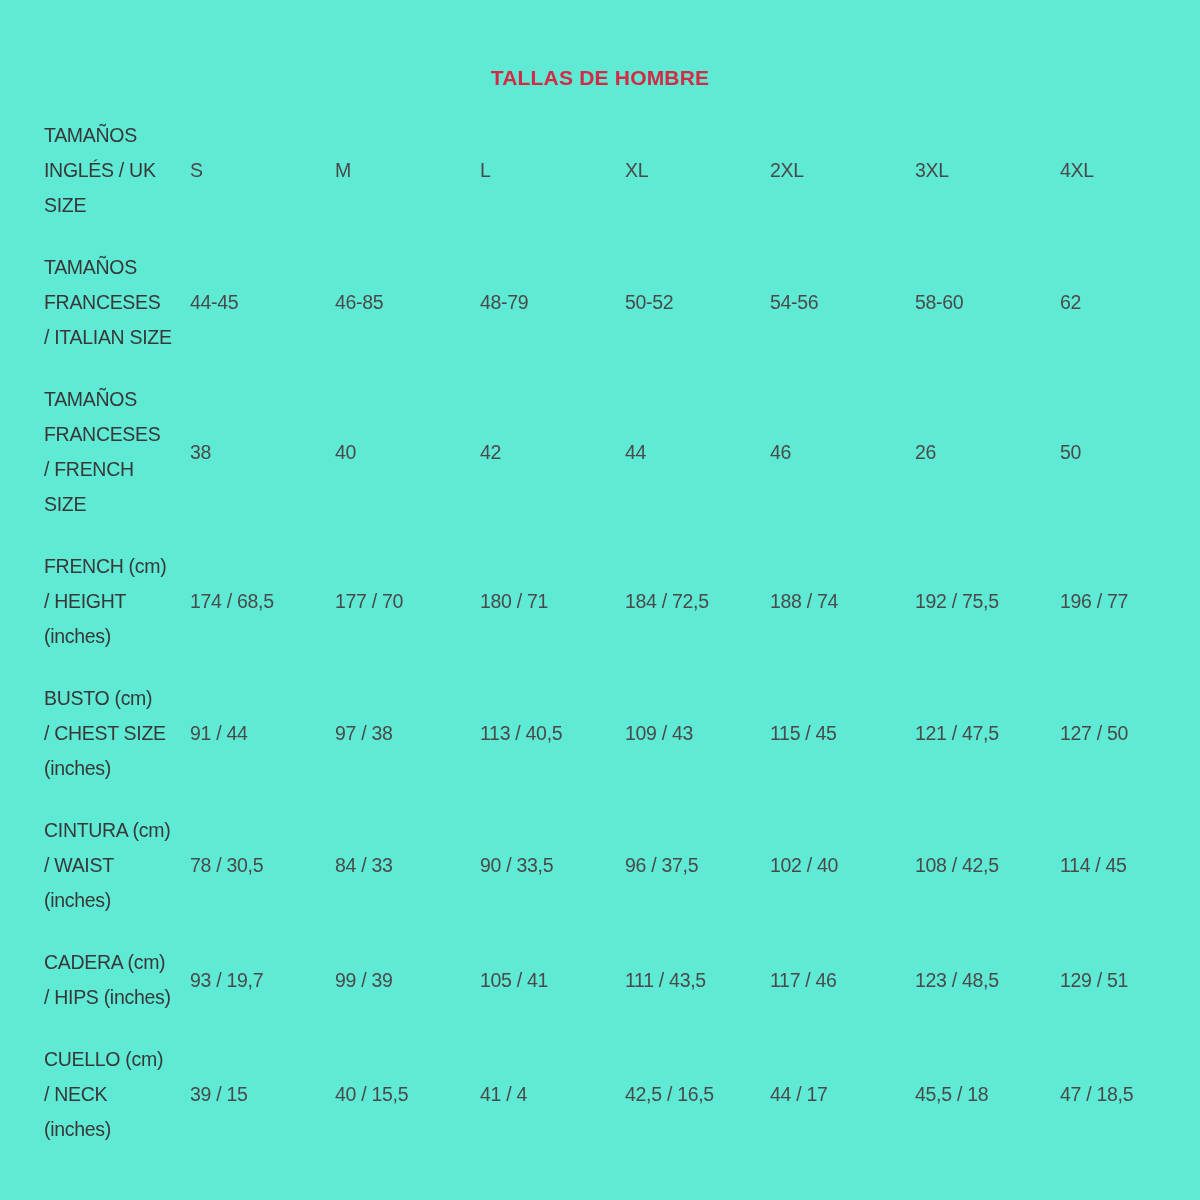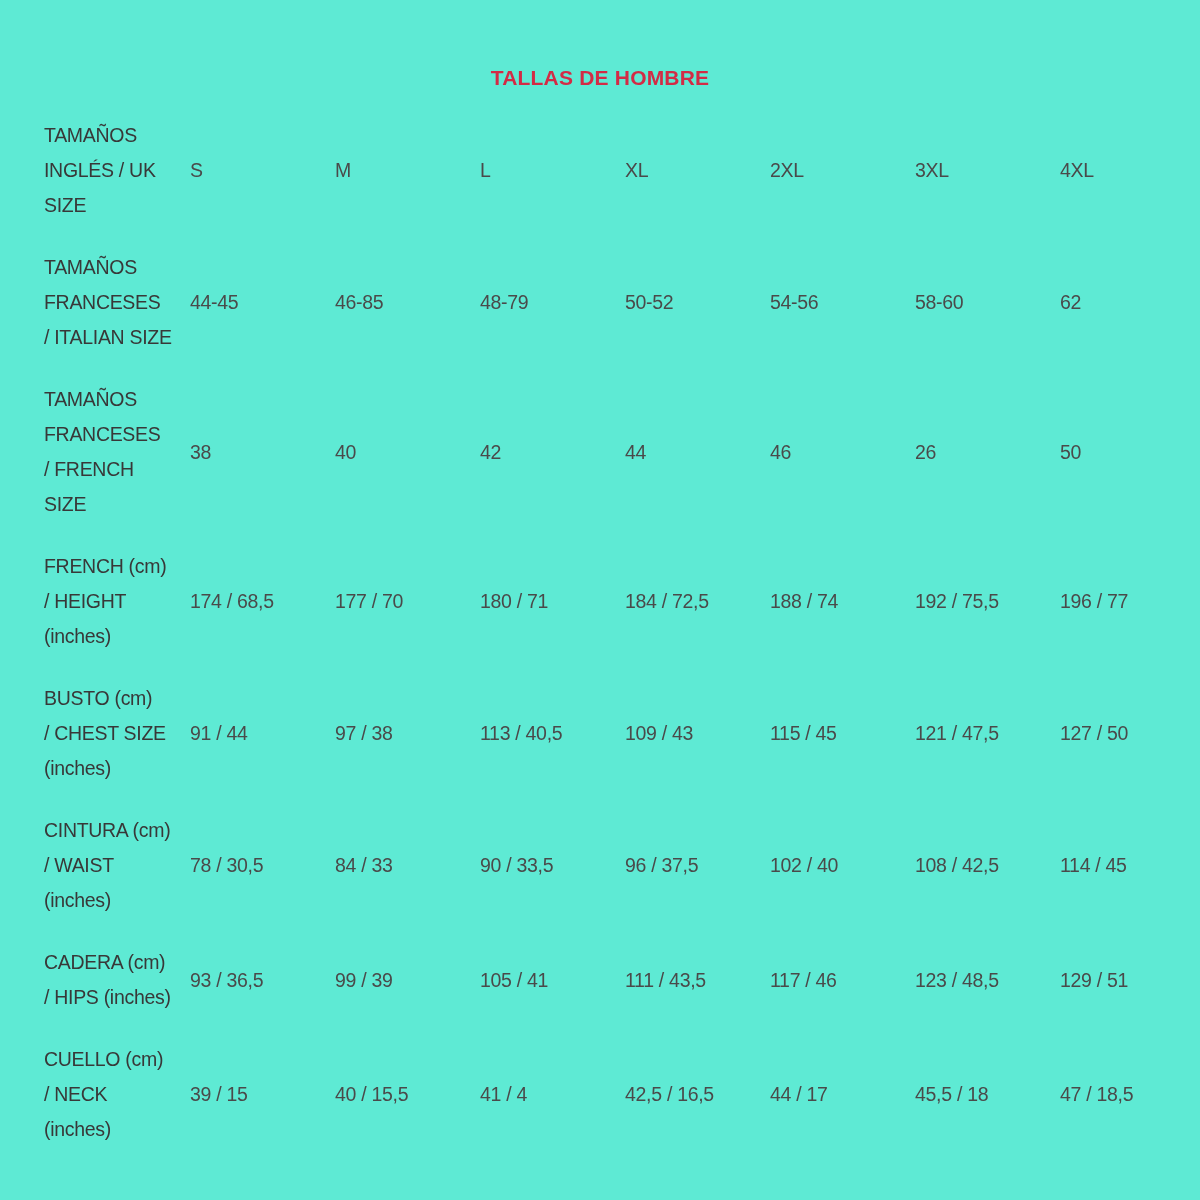--- a/index.html
+++ b/index.html
@@ -140,21 +140,21 @@
         <div class="cell"><span>96</span><span class="sep"> / </span><span class="it">37,5</span></div>
         <div class="cell"><span>102</span><span class="sep"> / </span><span class="it">40</span></div>
         <div class="cell"><span>108</span><span class="sep"> / </span><span class="it">42,5</span></div>
         <div class="cell"><span>114</span><span class="sep"> / </span><span class="it">45</span></div>
       </div>
       <div class="row">
         <div class="label">
           <div class="label-line"><span>CADERA (cm)</span></div>
           <div class="label-line"><span>/ </span><span class="it">HIPS (inches)</span></div>
         </div>
-        <div class="cell"><span>93</span><span class="sep"> / </span><span class="it">36,5</span></div>
+        <div class="cell"><span>93</span><span class="sep"> / </span><span class="it">19,7</span></div>
         <div class="cell"><span>99</span><span class="sep"> / </span><span class="it">39</span></div>
         <div class="cell"><span>105</span><span class="sep"> / </span><span class="it">41</span></div>
         <div class="cell"><span>111</span><span class="sep"> / </span><span class="it">43,5</span></div>
         <div class="cell"><span>117</span><span class="sep"> / </span><span class="it">46</span></div>
         <div class="cell"><span>123</span><span class="sep"> / </span><span class="it">48,5</span></div>
         <div class="cell"><span>129</span><span class="sep"> / </span><span class="it">51</span></div>
       </div>
       <div class="row">
         <div class="label">
           <div class="label-line"><span>CUELLO (cm)</span></div>

